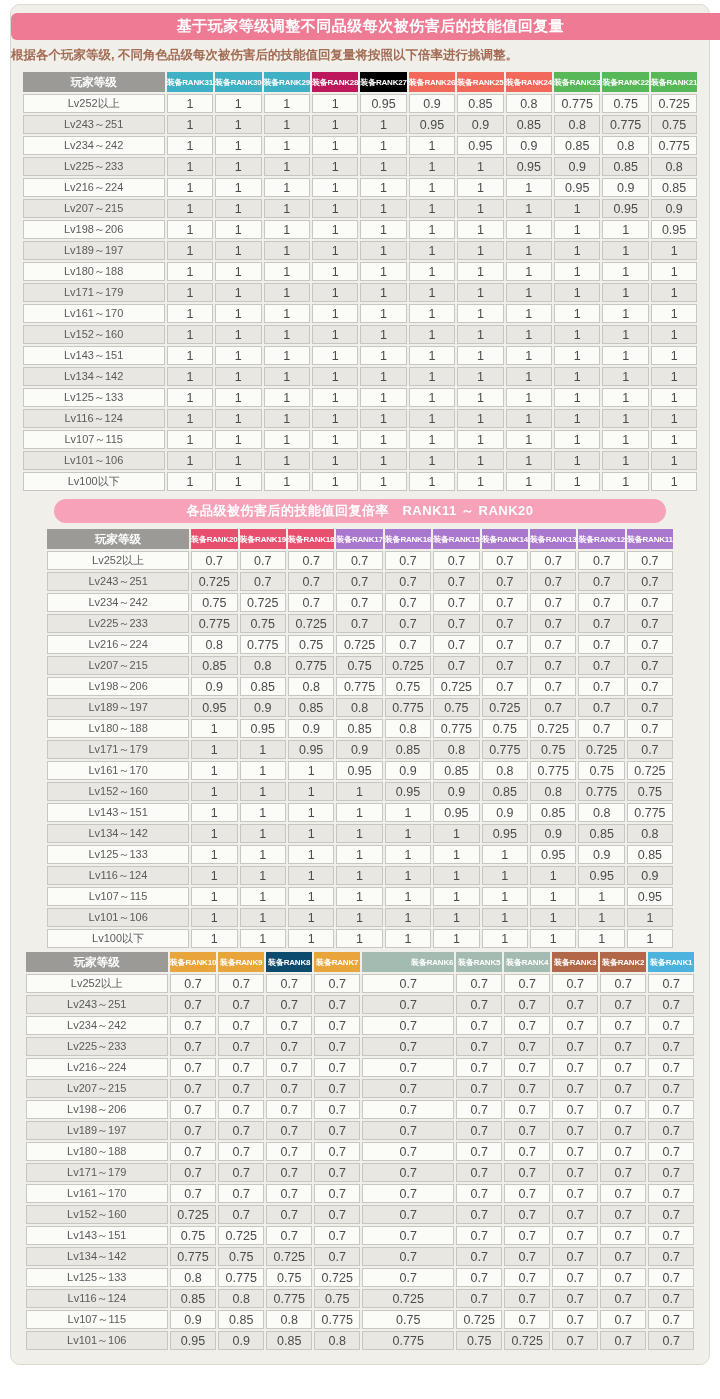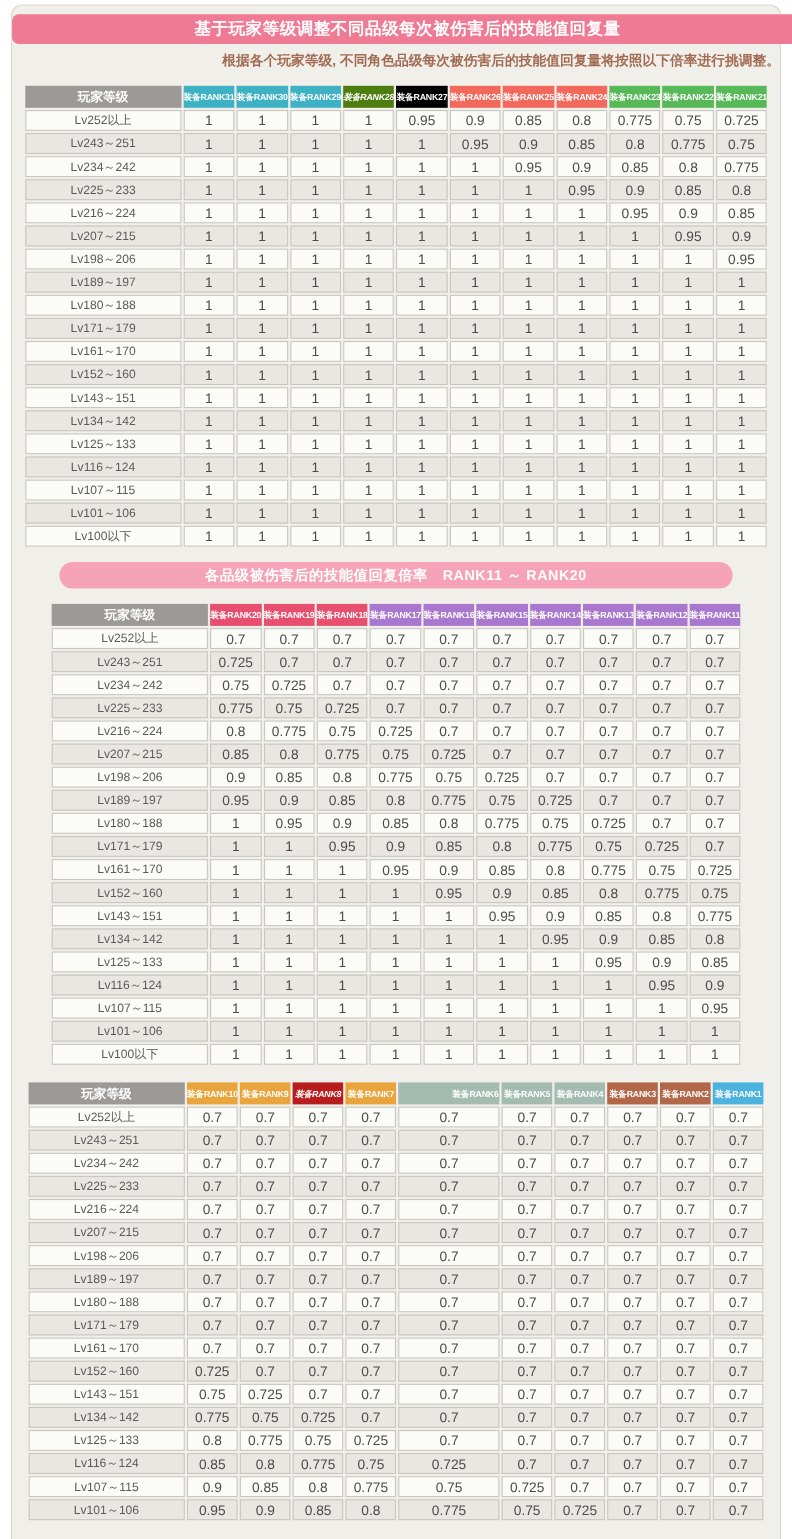--- a/index.html
+++ b/index.html
@@ -7,30 +7,30 @@
     width:700px; margin:4px auto; background:#f1efe9;
     border:1px solid #dcd9d0; border-radius:10px;
     padding:6px 0 12px 0; box-sizing:border-box;
   }
   .main-title {
     width:719px; margin:2px auto 0 auto; background:#ee7b93; color:#fff;
     border-radius:6px; text-align:center; font-size:15px; font-weight:bold;
     padding:4px 0; letter-spacing:0.5px;
   }
   .subtitle {
-    text-align:right; color:#a26b53; font-weight:bold; font-size:12.5px;
+    text-align:left; color:#a26b53; font-weight:bold; font-size:12.5px;
     margin:7px 0 6px 0;
   }
   .section-bar {
     width:612px; margin:6px auto 4px auto; background:#f6a2b8; color:#fff;
     border-radius:12px; text-align:center; font-size:13px; font-weight:bold;
     padding:3px 0; letter-spacing:0.5px;
   }
   table.rates {
-    margin:12px auto; border-collapse:separate; border-spacing:2px;
+    margin:0 auto; border-collapse:separate; border-spacing:2px;
     table-layout:fixed;
   }
   table.rates th, table.rates td { text-align:center; overflow:hidden; }
   th.level {
     background:#9b9a96; color:#fff; font-size:11.5px; font-weight:bold;
     width:142px; height:18px; border:none; padding:1px 0;
   }
   th.rank {
     color:#fff; font-size:8px; font-weight:bold; height:18px;
     border:none; padding:1px 0; white-space:nowrap; letter-spacing:-0.2px;
@@ -51,21 +51,21 @@
   <div class="main-title">基于玩家等级调整不同品级每次被伤害后的技能值回复量</div>
   <div class="subtitle">根据各个玩家等级, 不同角色品级每次被伤害后的技能值回复量将按照以下倍率进行挑调整。</div>
   <div id="tables">
       <table class="rates cols11">
         <thead>
           <tr>
             <th class="level">玩家等级</th>
             <th class="rank" style="background: rgb(62, 177, 196);">装备RANK31</th>
             <th class="rank" style="background: rgb(62, 177, 196);">装备RANK30</th>
             <th class="rank" style="background: rgb(62, 177, 196);">装备RANK29</th>
-            <th class="rank" style="background: #4d7c0f; font-style: italic;">装备RANK28</th>
+            <th class="rank" style="background: #be185d;">装备RANK28</th>
             <th class="rank" style="background: #000000;">装备RANK27</th>
             <th class="rank" style="background: rgb(242, 105, 92);">装备RANK26</th>
             <th class="rank" style="background: rgb(242, 105, 92);">装备RANK25</th>
             <th class="rank" style="background: rgb(242, 105, 92);">装备RANK24</th>
             <th class="rank" style="background: rgb(86, 184, 86);">装备RANK23</th>
             <th class="rank" style="background: rgb(86, 184, 86);">装备RANK22</th>
             <th class="rank" style="background: rgb(86, 184, 86);">装备RANK21</th>
           </tr>
         </thead>
         <tbody>
@@ -603,21 +603,21 @@
             <td class="val">1</td>
           </tr>
         </tbody>
       </table>
       <table class="rates cols10">
         <thead>
           <tr>
             <th class="level">玩家等级</th>
             <th class="rank" style="background: rgb(233, 164, 60);">装备RANK10</th>
             <th class="rank" style="background: rgb(233, 164, 60);">装备RANK9</th>
-            <th class="rank" style="background: #b91c1c; font-style: italic;">装备RANK8</th>
+            <th class="rank" style="background: #0c4a6e;">装备RANK8</th>
             <th class="rank" style="background: rgb(233, 164, 60);">装备RANK7</th>
             <th class="rank" style="background: rgb(163, 187, 177); padding-left: 48px;">装备RANK6</th>
             <th class="rank" style="background: rgb(163, 187, 177);">装备RANK5</th>
             <th class="rank" style="background: rgb(163, 187, 177);">装备RANK4</th>
             <th class="rank" style="background: rgb(178, 103, 73);">装备RANK3</th>
             <th class="rank" style="background: rgb(178, 103, 73);">装备RANK2</th>
             <th class="rank" style="background: rgb(76, 178, 222);">装备RANK1</th>
           </tr>
         </thead>
         <tbody>

